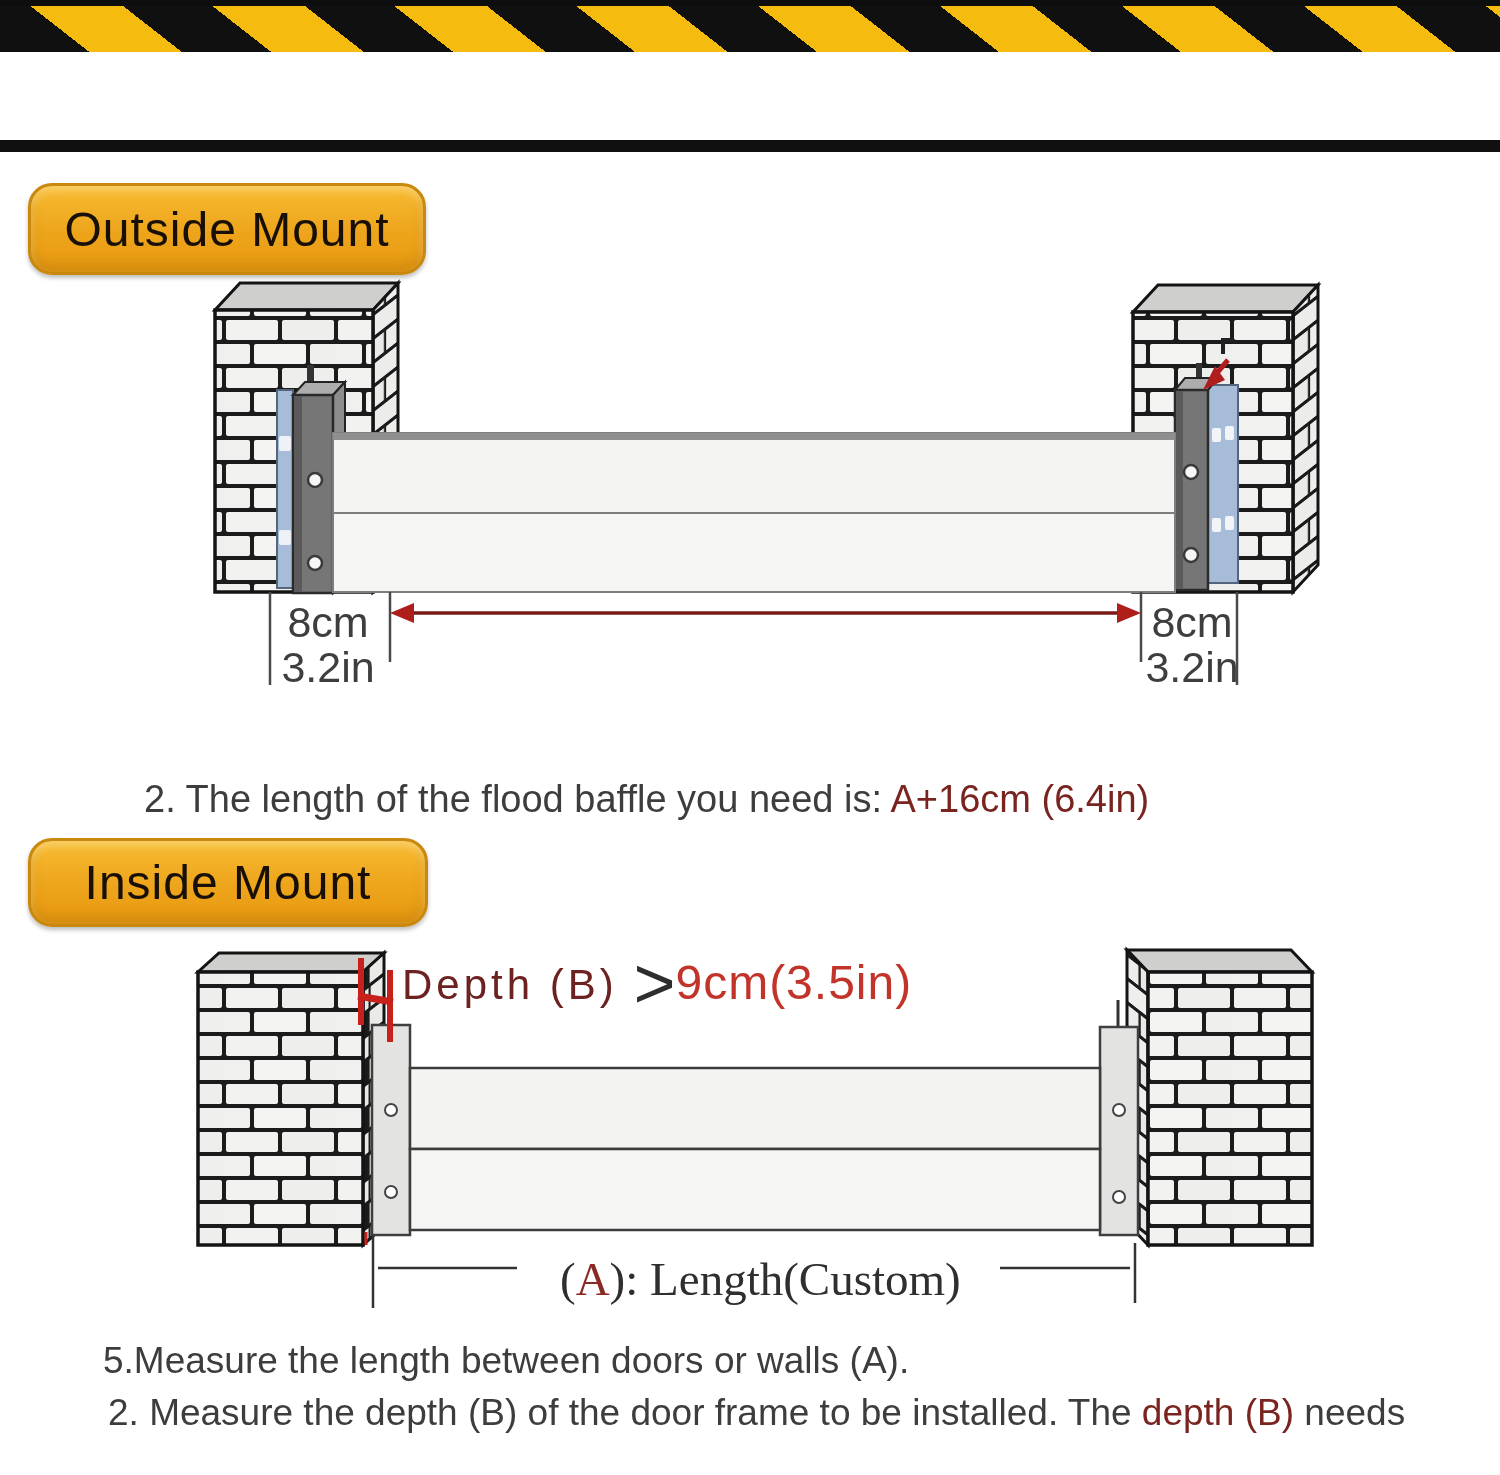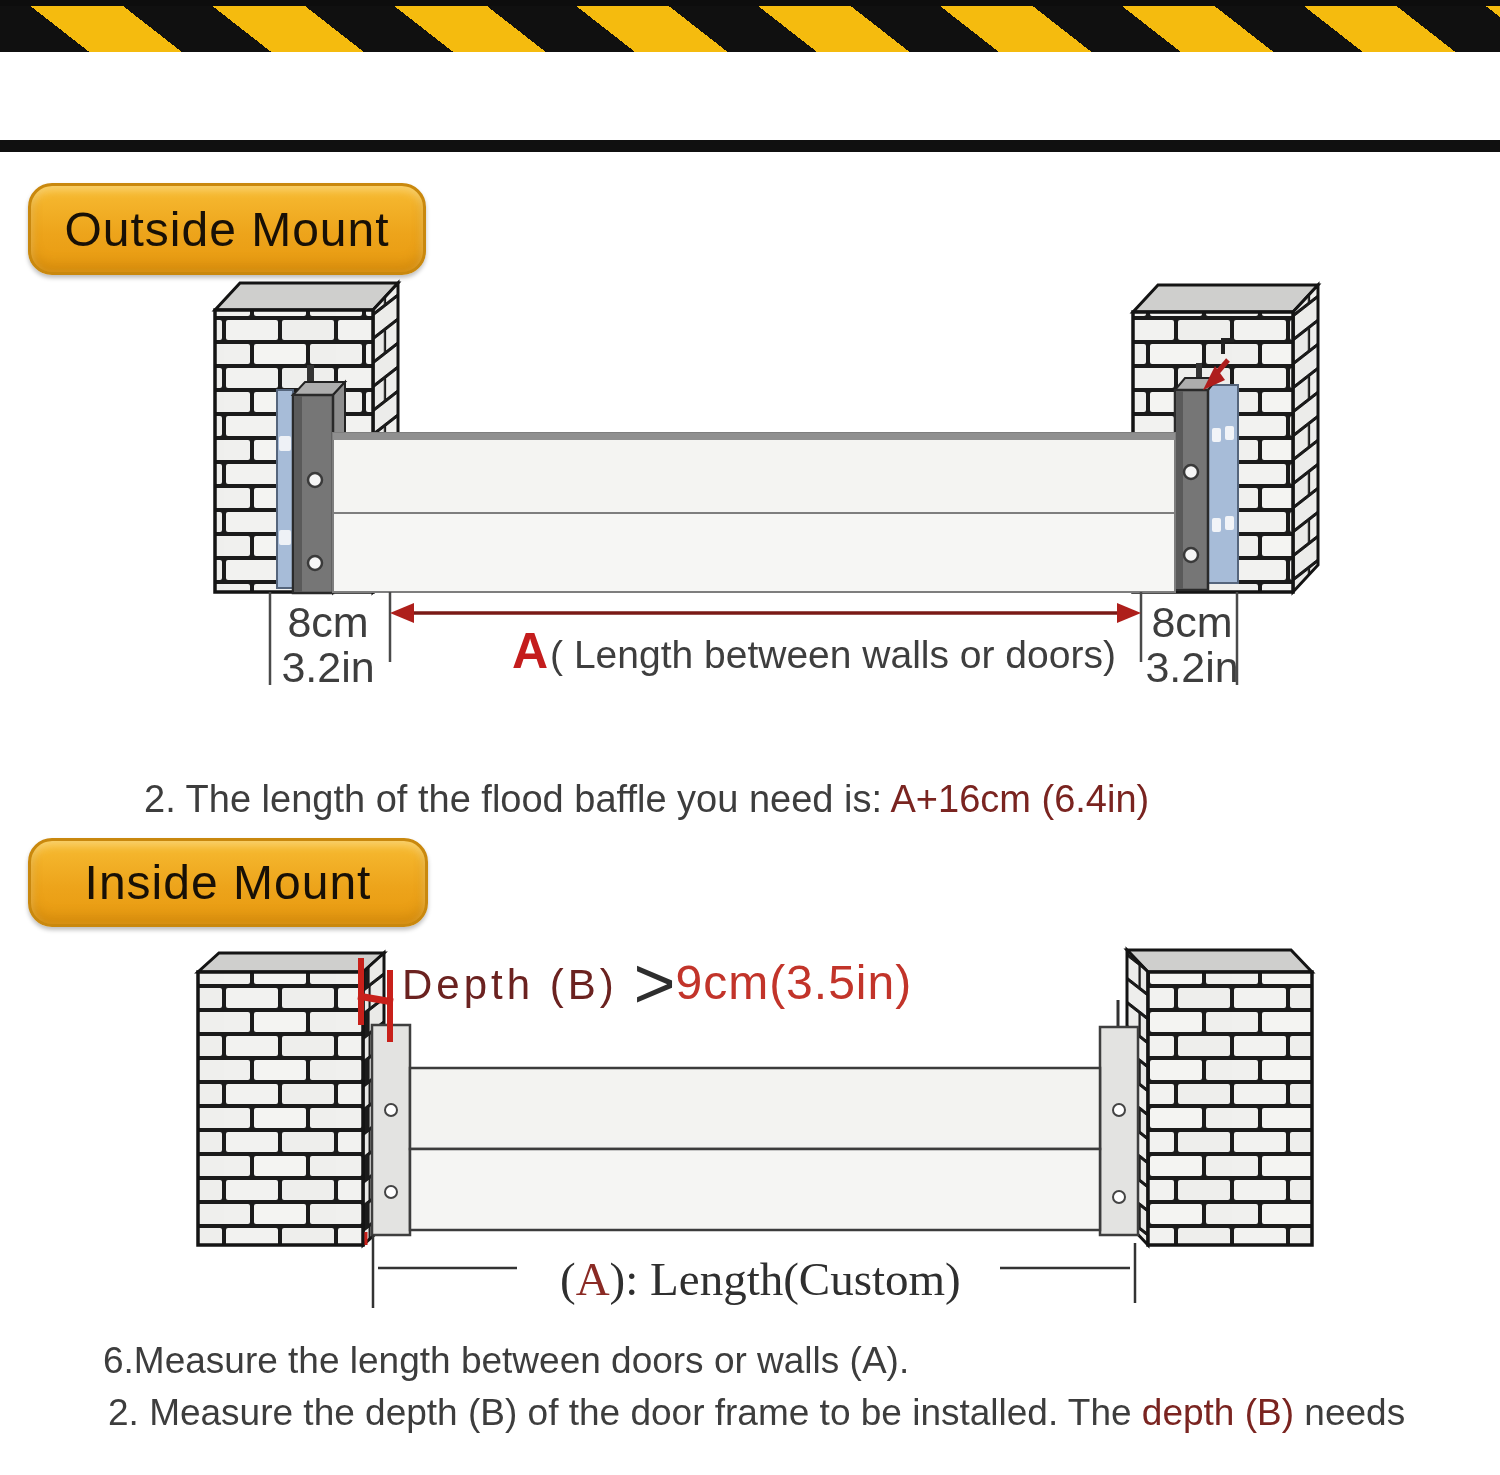--- a/index.html
+++ b/index.html
@@ -157,23 +157,20 @@
   </svg>
 
   <div class="lbl offset-lbl" style="left:272px;top:600px;">
     <div>8cm</div>
     <div>3.2in</div>
   </div>
   <div class="lbl offset-lbl" style="left:1140px;top:600px;width:104px;">
     <div>8cm</div>
     <div>3.2in</div>
   </div>
-  <div class="lbl span-lbl" style="left:512px;top:622px;">
-    <span class="red-a">A</span><span>( Length between walls or doors)</span>
-  </div>
 
   <div class="step" style="left:144px;top:778px;">
     <span>2. The length of the flood baffle you need is: </span><span class="maroon">A+16cm (6.4in)</span>
   </div>
 
   <svg id="inside-svg" width="1500" height="372" viewBox="0 0 1500 372">
     <defs>
       <pattern id="bricks2" width="112" height="48" patternUnits="userSpaceOnUse">
         <rect width="112" height="48" fill="#1b1b1b"></rect>
         <rect x="2" y="2" width="52" height="20" rx="2" fill="#f2f2f0"></rect>
@@ -245,19 +242,19 @@
 
   <div class="lbl depth-lbl" style="left:402px;top:955px;">
     <span>Depth (B)</span>
     <span class="gt">&gt;</span><span class="val">9cm(3.5in)</span>
   </div>
   <div class="lbl lenlbl" style="left:560px;top:1252px;font-family:Liberation Serif, serif;">
     <span>(</span><span class="maroon">A</span><span>): Length(Custom)</span>
   </div>
 
   <div class="step step-sm" style="left:103px;top:1340px;">
-    <span>6.Measure the length between doors or walls (A).</span>
+    <span>5.Measure the length between doors or walls (A).</span>
   </div>
   <div class="step step-sm" style="left:108px;top:1392px;">
     <span>2. Measure the depth (B) of the door frame to be installed. The </span><span class="maroon">depth (B)</span><span> needs</span>
   </div>
 
 </div>
 
 </body></html>

